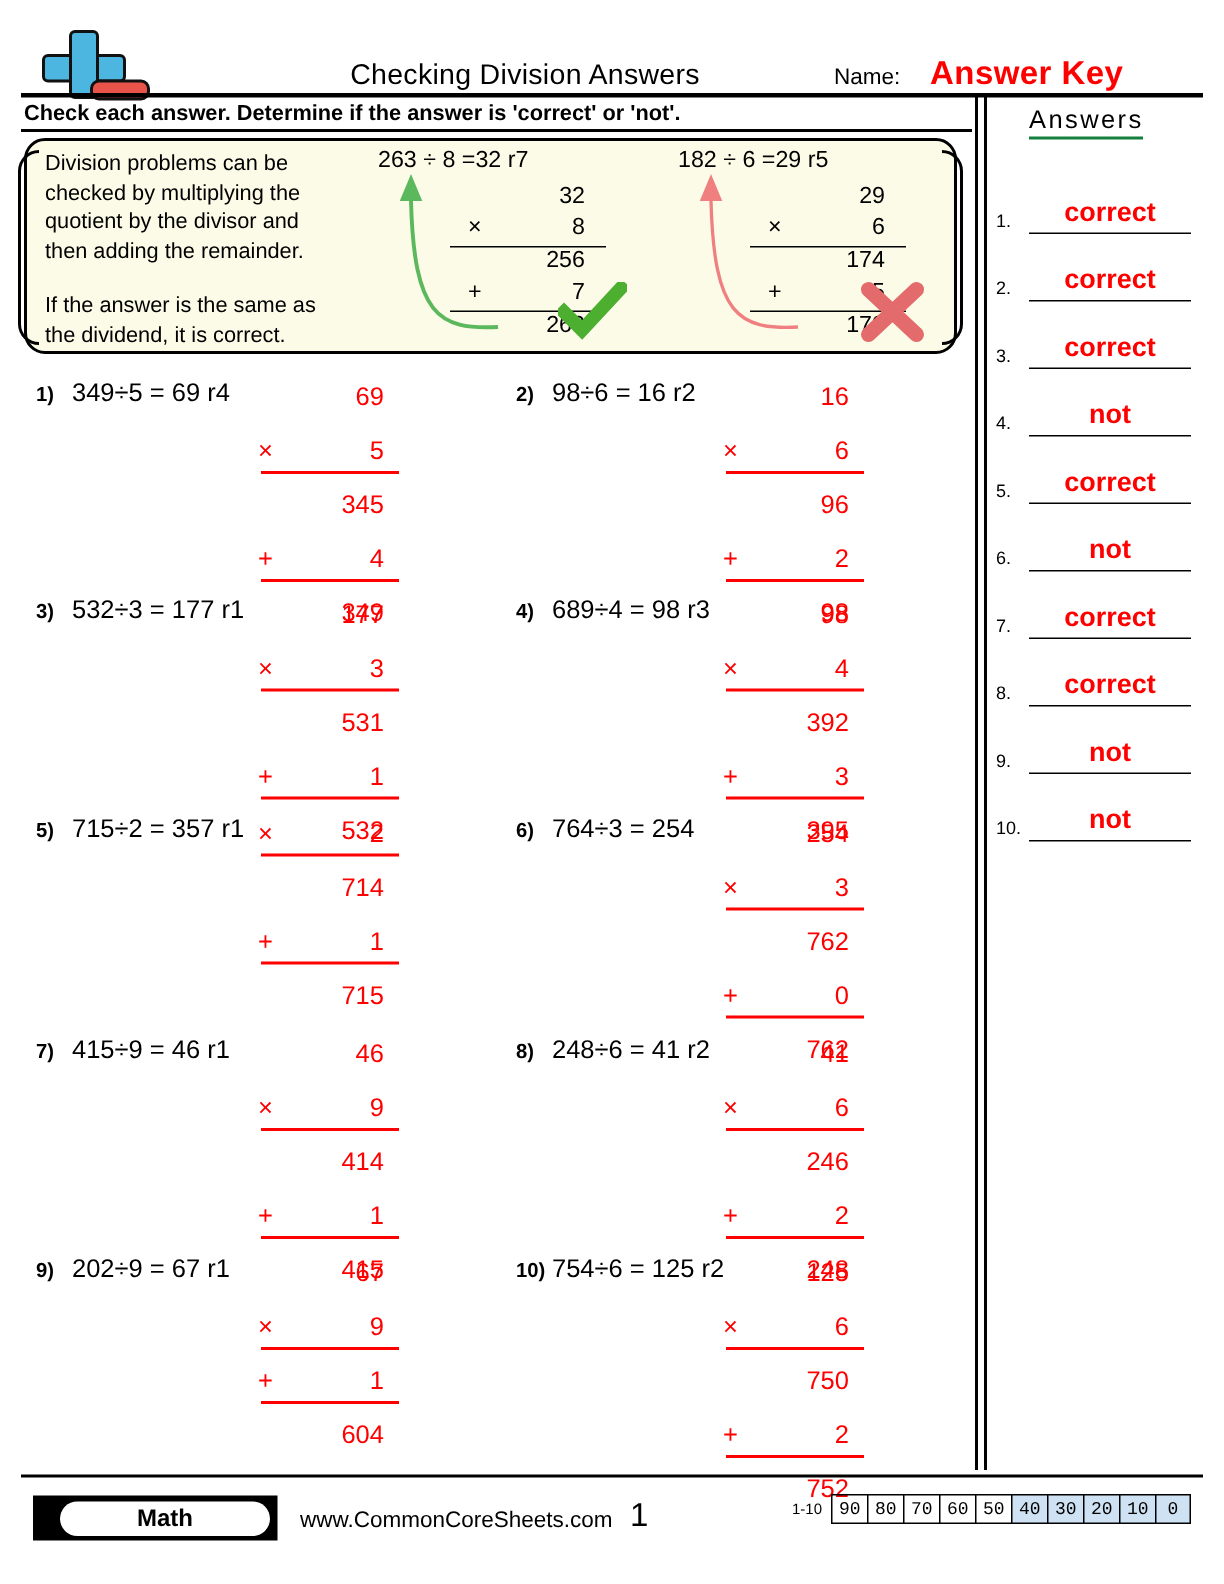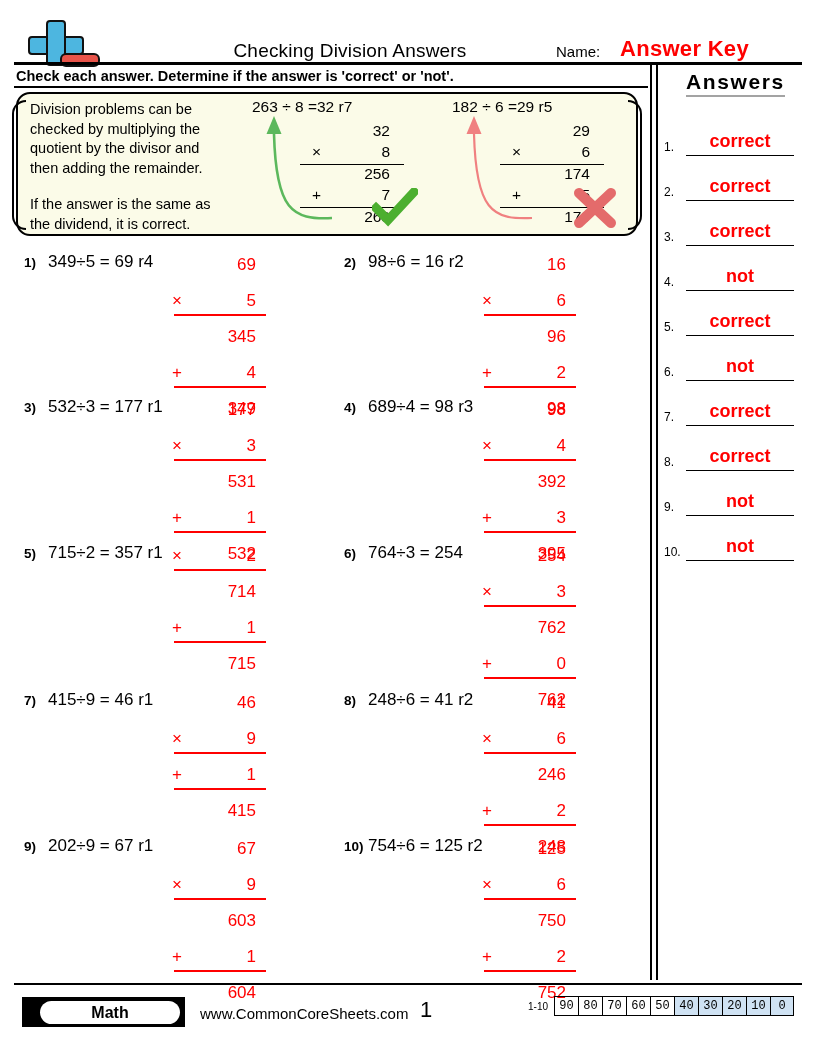--- a/index.html
+++ b/index.html
@@ -60,22 +60,22 @@
   
   .prob{position:absolute;width:320px;height:145px;}
   .pnum{position:absolute;left:14px;top:3px;font-size:13.5px;font-weight:bold;}
   .pq{position:absolute;left:38px;top:0px;font-size:17px;white-space:nowrap;}
   .work{position:absolute;top:0px;width:96px;font-size:17px;color:#f00;}
   .w-row{position:relative;height:36px;text-align:right;padding-right:10px;line-height:26px;}
   .w-row.line:after{content:"";position:absolute;left:4px;right:0;bottom:8px;height:2px;background:#f00;}
   .w-op{position:absolute;left:2px;top:0;}
 
   
-  .ans-title{position:absolute;left:686px;top:70px;font-size:21px;font-weight:bold;
-     letter-spacing:1.6px;border-bottom:2px solid #a3a3a3;padding-bottom:1px;}
+  .ans-title{position:absolute;left:686px;top:70px;font-size:17px;font-weight:normal;
+     letter-spacing:1.6px;border-bottom:2px solid #15803d;padding-bottom:1px;}
   .ans-row{position:absolute;left:664px;width:136px;height:44px;}
   .ans-n{position:absolute;left:0;bottom:2px;font-size:12px;}
   .ans-line{position:absolute;left:22px;right:6px;bottom:0;border-bottom:1.4px solid #000;height:1px;}
   .ans-v{position:absolute;left:22px;right:6px;bottom:4px;text-align:center;
      font-size:18px;font-weight:bold;color:#f00;}
 
   
   .foot-line{position:absolute;left:14px;top:983px;width:788px;height:2px;background:#000;}
   .mathbadge{position:absolute;left:22px;top:997px;width:150px;height:30px;background:#000;
      display:flex;align-items:center;justify-content:center;padding-left:13px;}
@@ -224,20 +224,21 @@
           <div class="w-row line"><span class="w-op">+</span><span>0</span></div>
           <div class="w-row"><span>762</span></div>
         </div>
       </div>
       <div class="prob" style="left: 10px; top: 690px;">
         <div class="pnum">7)</div>
         <div class="pq">415÷9 = 46 r1</div>
         <div class="work" style="left: 160px;">
           <div class="w-row"><span>46</span></div>
           <div class="w-row line"><span class="w-op">×</span><span>9</span></div>
+          <div class="w-row"><span>414</span></div>
           <div class="w-row line"><span class="w-op">+</span><span>1</span></div>
           <div class="w-row"><span>415</span></div>
         </div>
       </div>
       <div class="prob" style="left: 330px; top: 690px;">
         <div class="pnum">8)</div>
         <div class="pq">248÷6 = 41 r2</div>
         <div class="work" style="left: 150px;">
           <div class="w-row"><span>41</span></div>
           <div class="w-row line"><span class="w-op">×</span><span>6</span></div>
@@ -245,21 +246,20 @@
           <div class="w-row line"><span class="w-op">+</span><span>2</span></div>
           <div class="w-row"><span>248</span></div>
         </div>
       </div>
       <div class="prob" style="left: 10px; top: 836px;">
         <div class="pnum">9)</div>
         <div class="pq">202÷9 = 67 r1</div>
         <div class="work" style="left: 160px;">
           <div class="w-row"><span>67</span></div>
           <div class="w-row line"><span class="w-op">×</span><span>9</span></div>
-          <div class="w-row"><span>603</span></div>
           <div class="w-row line"><span class="w-op">+</span><span>1</span></div>
           <div class="w-row"><span>604</span></div>
         </div>
       </div>
       <div class="prob" style="left: 330px; top: 836px;">
         <div class="pnum">10)</div>
         <div class="pq">754÷6 = 125 r2</div>
         <div class="work" style="left: 150px;">
           <div class="w-row"><span>125</span></div>
           <div class="w-row line"><span class="w-op">×</span><span>6</span></div>

